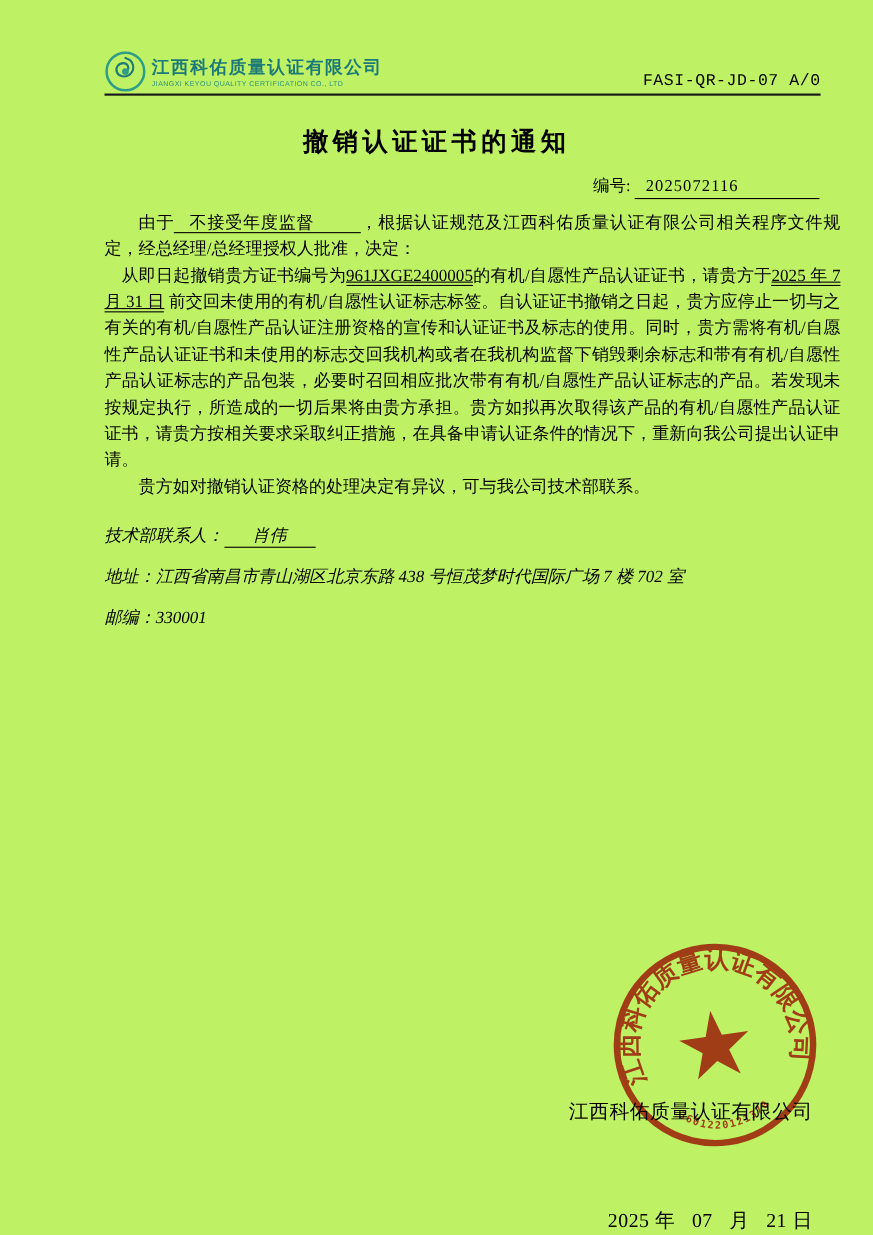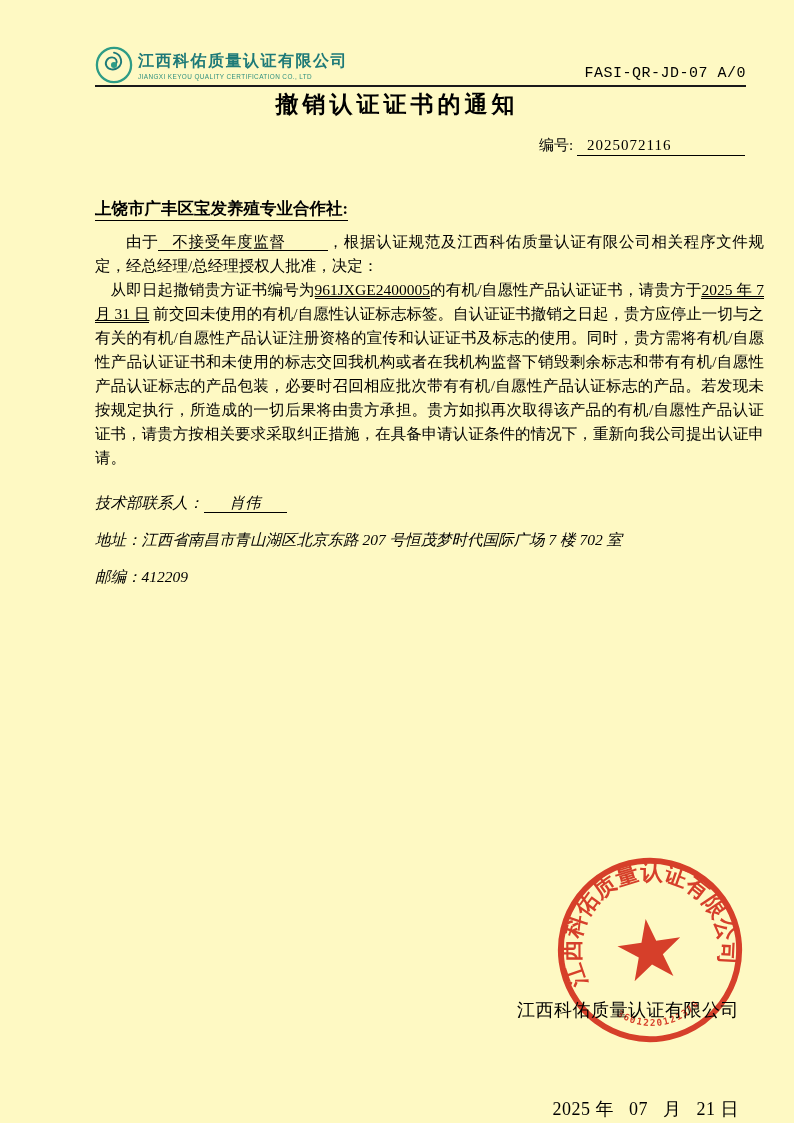--- a/index.html
+++ b/index.html
@@ -1,21 +1,21 @@
 <!DOCTYPE html>
 <html><head>
 <meta charset="utf-8">
 <style>
   * { margin: 0; padding: 0; box-sizing: border-box; }
   html, body { background: #888; }
   .page {
     position: relative;
     width: 794px; height: 1123px;
     margin: 0 auto;
-    background: #fef9c3;
+    background: #bef264;
     font-family: "Liberation Serif", "DejaVu Serif", serif;
     color: #000;
     overflow: hidden;
   }
   
   .header {
     margin: 46px 48px 0 95px;
     display: flex;
     justify-content: space-between;
     align-items: flex-end;
@@ -27,21 +27,21 @@
     font-family: "Liberation Sans", "DejaVu Sans", sans-serif;
     font-size: 16px; font-weight: bold; color: #1e7a78; letter-spacing: 1.5px;
   }
   .logo-text-en {
     font-family: "Liberation Sans", "DejaVu Sans", sans-serif;
     font-size: 6.4px; color: #2e8f7f; letter-spacing: 0.4px; margin-top: 1px;
   }
   .doc-code { font-size: 15px; letter-spacing: 0.5px; padding-bottom: 2px; font-family: Liberation Mono, monospace; }
   
   .title {
-    margin-top: 2px;
+    margin-top: 26px;
     text-align: center;
     font-size: 23px; font-weight: bold; letter-spacing: 4px;
   }
   .doc-number {
     margin: 16px 49px 0 0;
     text-align: right;
     font-size: 15px;
     padding-left: 32px;
   }
   .doc-number-value {
@@ -117,33 +117,31 @@
     <div class="doc-code">FASI-QR-JD-07 A/0</div>
   </div>
 
   <div class="title">撤销认证证书的通知</div>
 
   <div class="doc-number">
     <span>编号:</span>
     <span class="doc-number-value">2025072116</span>
   </div>
 
-  <div class="addressee">
-    <span>上饶市广丰区宝发养殖专业合作社:</span>
-  </div>
 
   <div class="body-text">
     <p class="para1"><span>由于</span><span class="blank blank-reason">不接受年度监督</span><span>，根据认证规范及江西科佑质量认证有限公司相关程序文件规定，经总经理/总经理授权人批准，决定：</span></p>
     <p class="para2"><span>从即日起撤销贵方证书编号为</span><span class="u">961JXGE2400005</span><span>的有机/自愿性产品认证证书，请贵方于</span><span class="u">2025 年 7 月 31 日</span><span> 前交回未使用的有机/自愿性认证标志标签。自认证证书撤销之日起，贵方应停止一切与之有关的有机/自愿性产品认证注册资格的宣传和认证证书及标志的使用。同时，贵方需将有机/自愿性产品认证证书和未使用的标志交回我机构或者在我机构监督下销毁剩余标志和带有有机/自愿性产品认证标志的产品包装，必要时召回相应批次带有有机/自愿性产品认证标志的产品。若发现未按规定执行，所造成的一切后果将由贵方承担。贵方如拟再次取得该产品的有机/自愿性产品认证证书，请贵方按相关要求采取纠正措施，在具备申请认证条件的情况下，重新向我公司提出认证申请。</span></p>
+    <p class="para3">贵方如对撤销认证资格的处理决定有异议，可与我公司技术部联系。</p>
   </div>
 
   <div class="contact">
     <div><span>技术部联系人：</span><span class="contact-name">肖伟</span></div>
-    <div><span>地址：</span><span>江西省南昌市青山湖区北京东路 207 号恒茂梦时代国际广场 7 楼 702 室</span></div>
-    <div><span>邮编：</span><span>412209</span></div>
+    <div><span>地址：</span><span>江西省南昌市青山湖区北京东路 438 号恒茂梦时代国际广场 7 楼 702 室</span></div>
+    <div><span>邮编：</span><span>330001</span></div>
   </div>
 
   <div class="footer">
     <div>江西科佑质量认证有限公司</div>
     <div>2025 年   07   月   21 日</div>
   </div>
 
   <svg class="stamp" viewBox="0 0 200 200">
     <g transform="rotate(-8 100 100)">
       <circle cx="100" cy="100" r="91" fill="none" stroke="#d43126" stroke-width="6"></circle>

